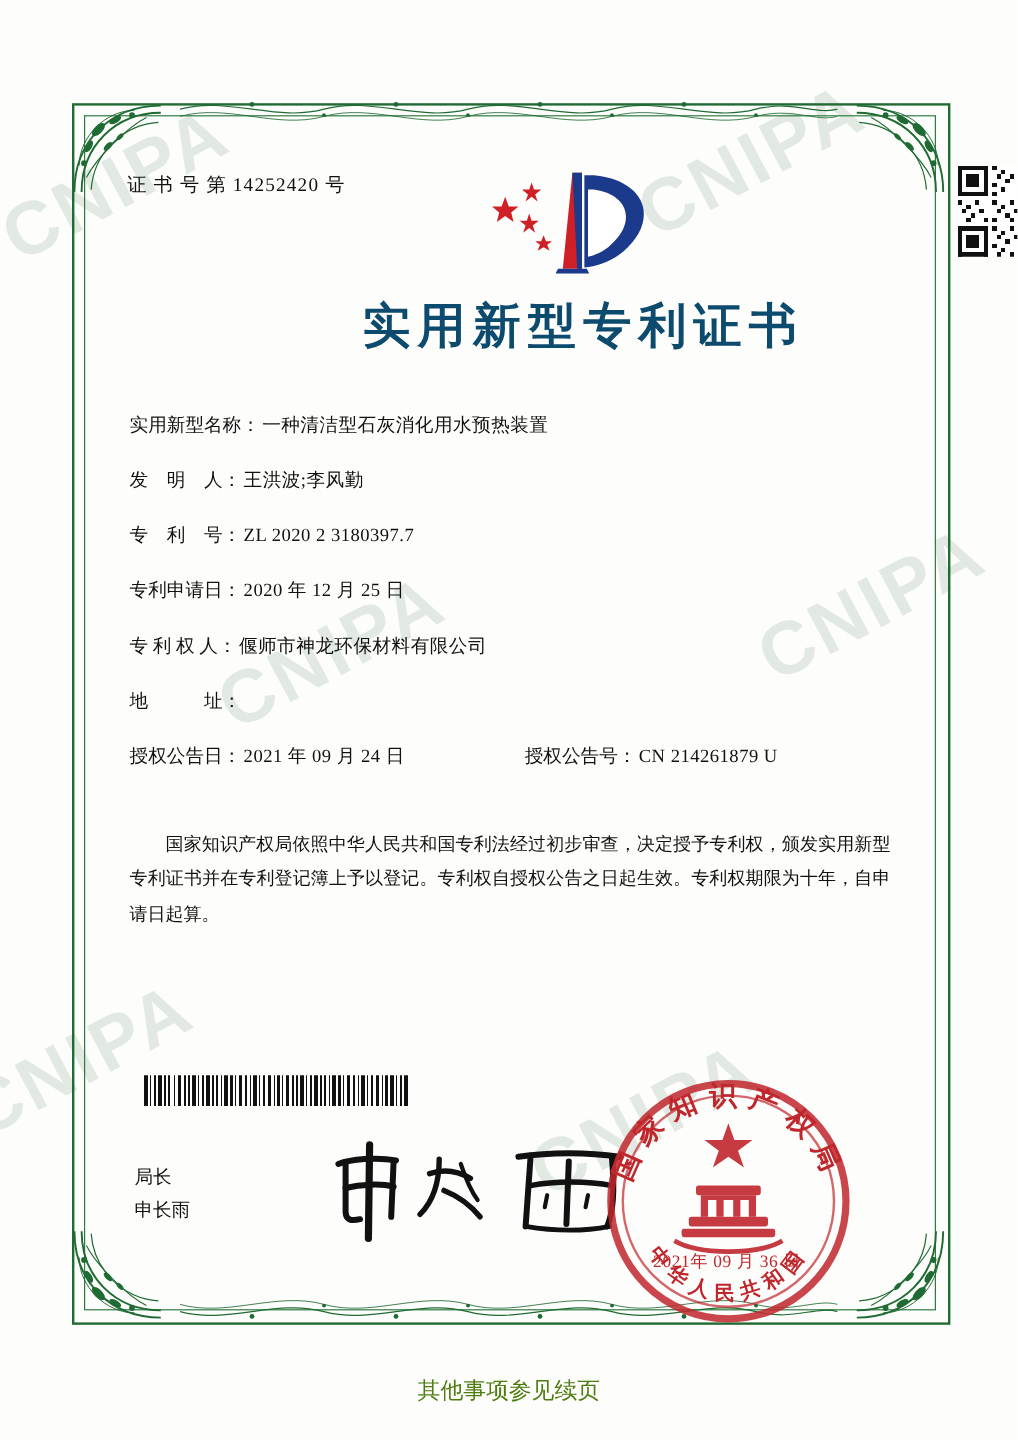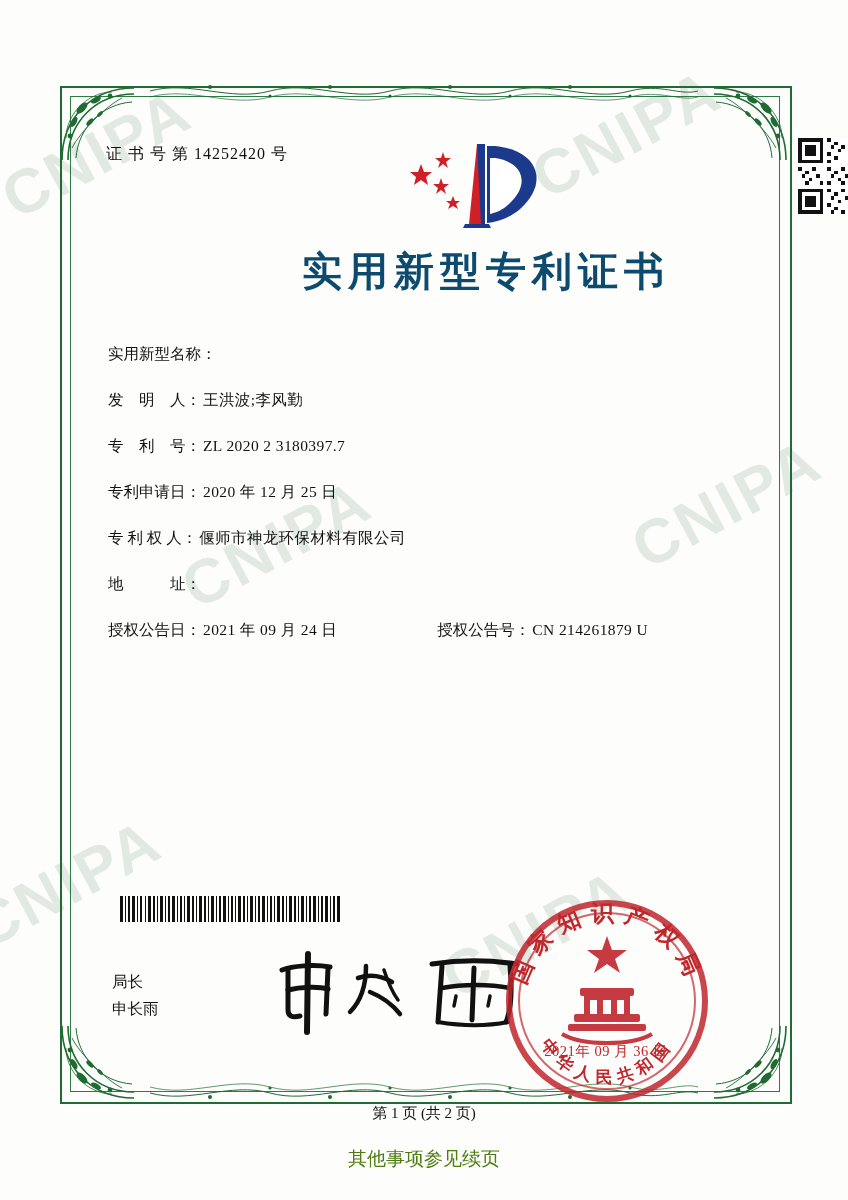--- a/index.html
+++ b/index.html
@@ -464,20 +464,21 @@
           <polygon points="62,58 64,63 69,63 65,66 67,71 62,68 57,71 59,66 55,63 60,63"></polygon>
         </g>
       </svg>
     </div>
 
     <div class="doc-title">实用新型专利证书</div>
 
     <div class="fields">
       <div class="field-row">
         <span class="field-label">实用新型名称：</span>
+        <span class="field-value">一种清洁型石灰消化用水预热装置</span>
       </div>
       <div class="field-row">
         <span class="field-label">发　明　人：</span>
         <span class="field-value">王洪波;李风勤</span>
       </div>
       <div class="field-row">
         <span class="field-label">专　利　号：</span>
         <span class="field-value">ZL 2020 2 3180397.7</span>
       </div>
       <div class="field-row">
@@ -493,20 +494,21 @@
       </div>
       <div class="field-row two-col">
         <span class="field-label">授权公告日：</span>
         <span class="field-value">2021 年 09 月 24 日</span>
         <span class="field-label second-label">授权公告号：</span>
         <span class="field-value">CN 214261879 U</span>
       </div>
     </div>
 
     <div class="paragraphs">
+      <p>国家知识产权局依照中华人民共和国专利法经过初步审查，决定授予专利权，颁发实用新型专利证书并在专利登记簿上予以登记。专利权自授权公告之日起生效。专利权期限为十年，自申请日起算。</p>
     </div>
 
     <div class="barcode">
       <svg width="222" height="26" viewBox="0 0 222 26" shape-rendering="crispEdges">
         <rect width="222" height="26" fill="#fdfdfb"></rect>
         <g fill="#111">
           <rect x="0" y="0" width="3" height="26"></rect>
             <rect x="5" y="0" width="1" height="26"></rect>
           <rect x="8" y="0" width="2" height="26"></rect>
             <rect x="12" y="0" width="3" height="26"></rect>
@@ -625,16 +627,15 @@
         <text font-family="DejaVu Serif, Liberation Serif, serif" font-size="17" font-weight="bold" fill="#c0272d" letter-spacing="6">
           <textPath href="#arcBottom" startOffset="50%" text-anchor="middle">中华人民共和国</textPath>
         </text>
       </svg>
     </div>
 
     <div class="seal-date">2021年 09 月 36 日</div>
 
   </div>
 
-  <div class="page-no">第 1 页 (共 2 页)</div>
   <div class="footer-note">其他事项参见续页</div>
 
 </div>
 
 </body></html>

